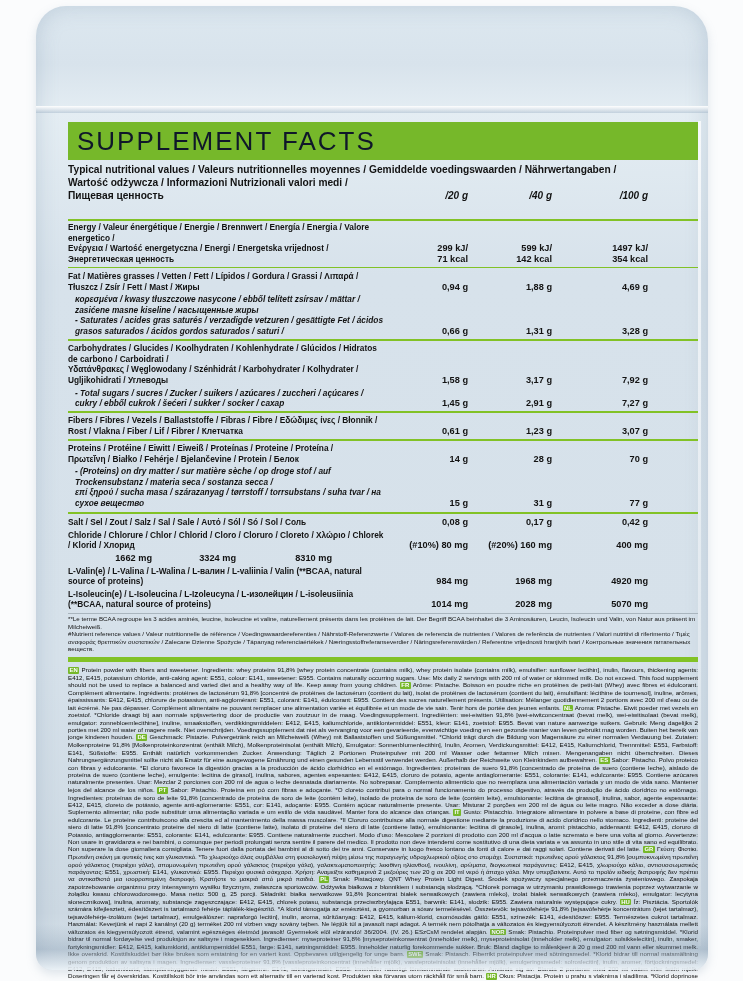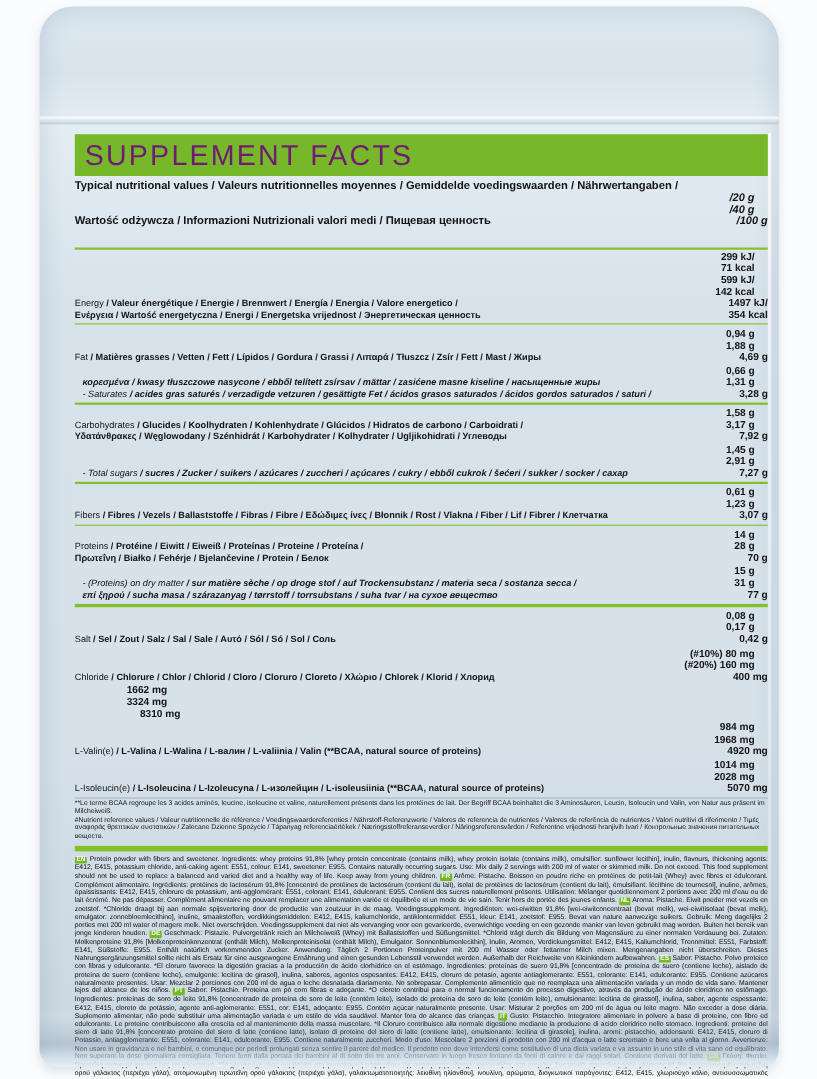--- a/index.html
+++ b/index.html
@@ -14,37 +14,37 @@
     background:linear-gradient(180deg,rgba(255,255,255,.95),rgba(130,155,180,.35));}
   .seam-right{position:absolute;top:115px;bottom:24px;right:7px;width:3px;
     background:linear-gradient(180deg,rgba(255,255,255,.75),rgba(255,255,255,.15));}
   .pouch-bottom-shade{position:absolute;bottom:0;left:0;right:0;height:46px;border-radius:0 0 16px 16px;
     background:linear-gradient(180deg,rgba(110,135,160,0) 0%,rgba(110,135,160,.30) 55%,rgba(235,242,247,.95) 100%);}
 
   .panel{position:absolute;left:32px;top:116px;width:630px;color:var(--ink);}
 
   .greenbar{display:flex;justify-content:space-between;align-items:center;height:38px;
     background:var(--green);padding:0 9px;box-sizing:border-box;}
-  .sf-title{color:#701a75;font-size:26px;letter-spacing:2px;font-weight:400;}
+  .sf-title{color:#0f172a;font-size:26px;letter-spacing:2px;font-weight:400;}
   .serving{color:#fff;font-size:10.6px;font-weight:700;text-align:right;line-height:12.5px;}
   .serv1{display:flex;align-items:center;justify-content:flex-end;gap:4px;}
 
   .intro{margin-top:3px;border-bottom:2px solid var(--sep);padding-bottom:17px;}
   .b{font-weight:800;}
   .intro1{font-size:10.2px;font-weight:700;line-height:13px;}
   .intro2row{display:flex;align-items:flex-end;}
   .intro2{flex:1;font-size:10.2px;font-weight:700;line-height:13px;}
 
   .row{display:flex;align-items:flex-end;padding:1px 0;}
   .lab{flex:1;}
   .labline{font-size:8.3px;line-height:10.6px;font-weight:600;}
-  .labline .b{font-weight:400;}
+  .labline .b{font-weight:700;}
   .row.sub .lab{padding-left:7px;}
   .row.sub .labline{font-style:italic;}
-  .vals{display:flex;flex-direction:column;}
+  .vals{display:flex;margin-right:50px;}
   .vcol{width:84px;text-align:right;font-size:9.2px;line-height:10.6px;font-weight:600;}
   .vcol:last-child{width:96px;}
   .vals.bv .vcol{font-weight:800;}
   .vcol.hd{font-weight:800;font-style:italic;font-size:10px;}
   .sep{width:100%;}
   .sep.thin{height:1.6px;background:var(--sep);margin:1.5px 0;}
   .sep.med{height:2.6px;background:var(--sep);margin:2px 0;}
   .sep.grey{height:1px;background:#a9b5be;margin:2px 0 1px;}
 
   .fns{margin-top:1px;}

